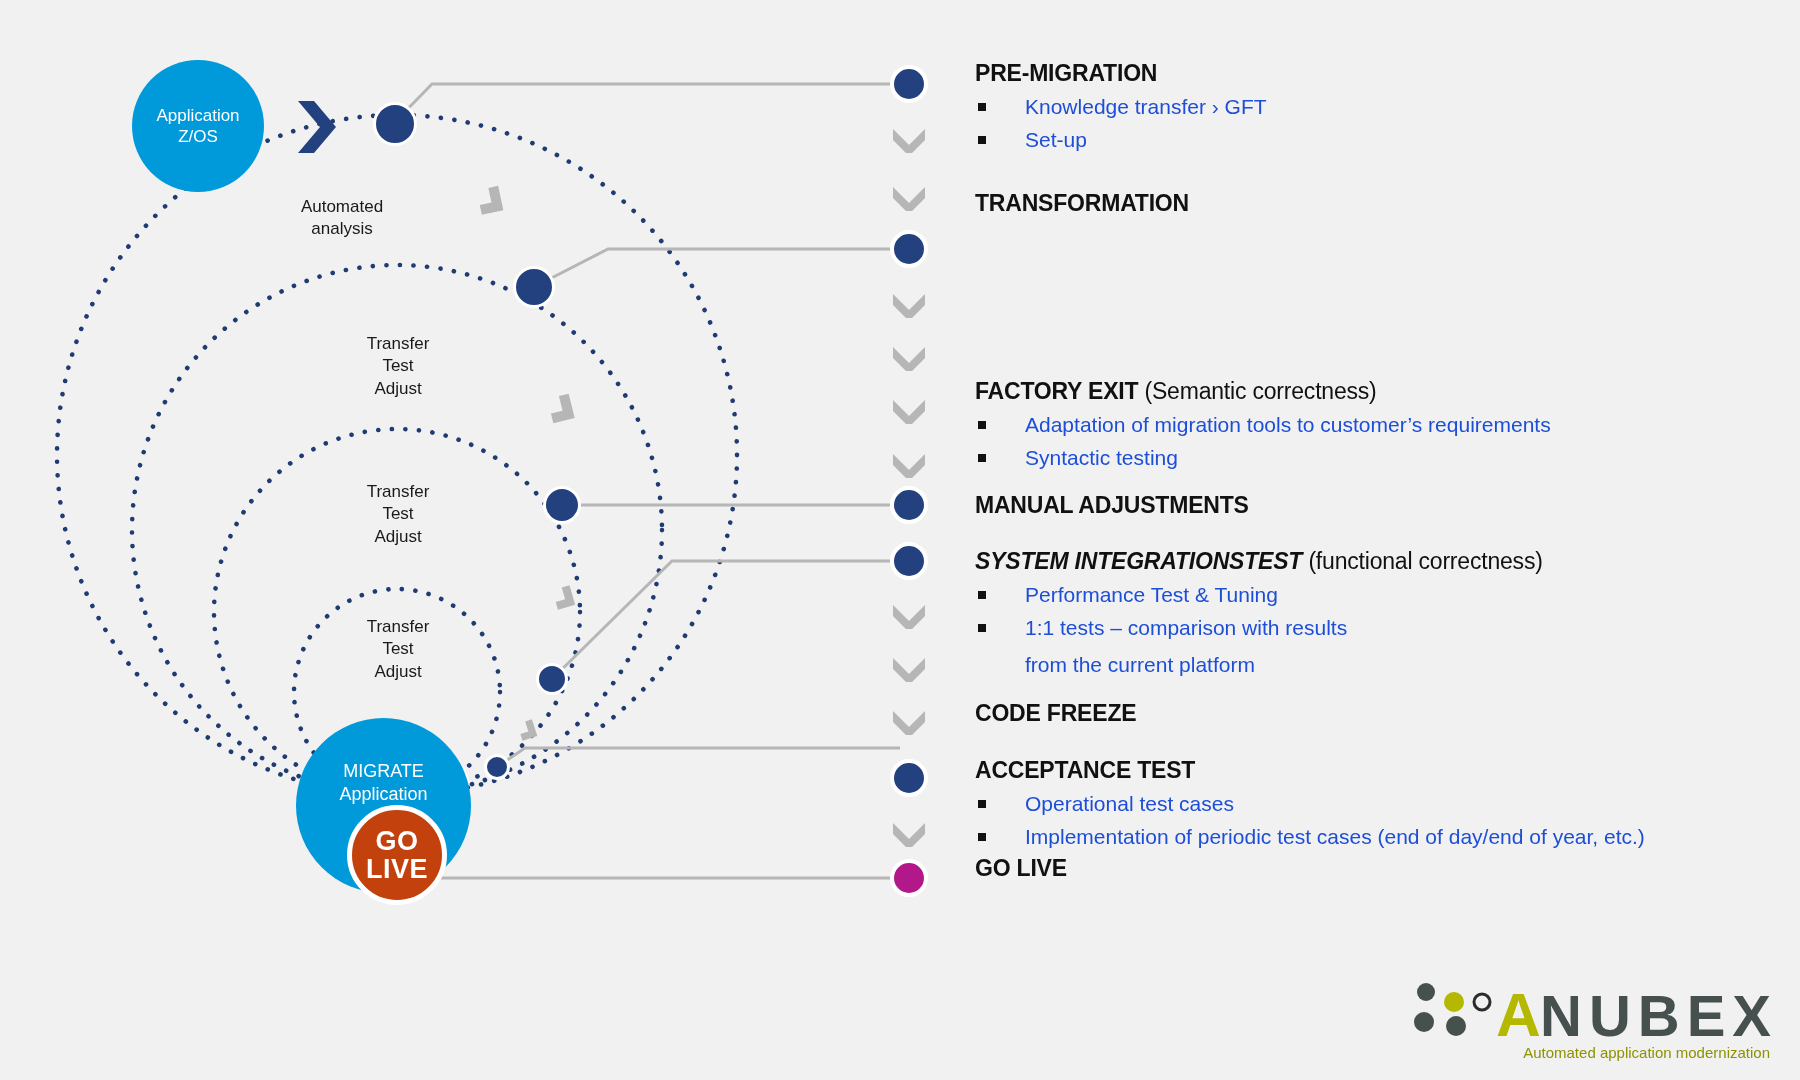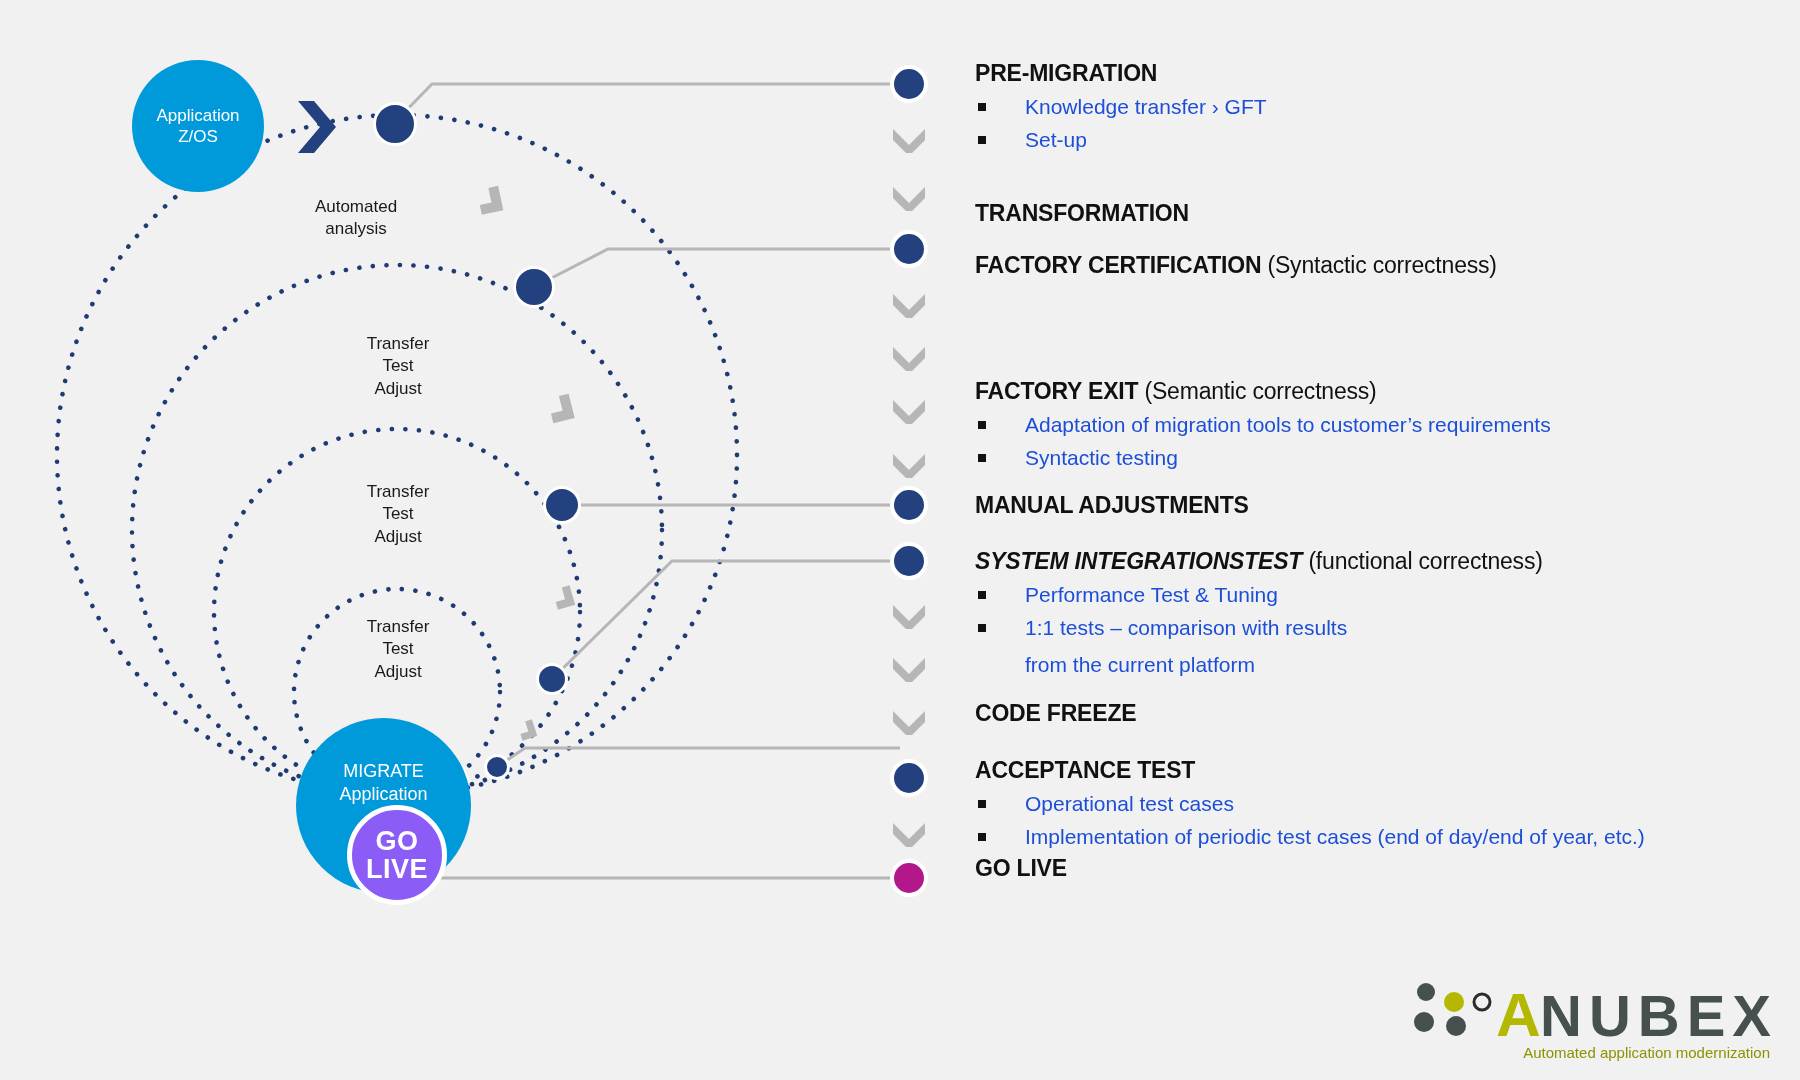--- a/index.html
+++ b/index.html
@@ -26,21 +26,21 @@
     background:#0099da;font-size:17px;
   }
   #migrate-circle{
     left:296px;top:718px;width:175px;height:175px;
     background:#0099da;
   }
   #migrate-circle .mig-l1{font-size:18px;margin-top:-46px;}
   #migrate-circle .mig-l2{font-size:18px;}
   #golive-circle{
     left:347px;top:805px;width:100px;height:100px;
-    background:#8b5cf6;border:5px solid #ffffff;box-sizing:border-box;
+    background:#c2410c;border:5px solid #ffffff;box-sizing:border-box;
     font-size:27px;font-weight:bold;letter-spacing:.5px;line-height:1.05;
   }
 
   .arrow-chevron{
     position:absolute;left:294px;top:98px;width:46px;height:58px;
     color:#24417f;
   }
 
   .orbit-label{
     position:absolute;text-align:center;color:#1a1a1a;
@@ -144,21 +144,21 @@
       <span class="ln">GO</span>
       <span class="ln">LIVE</span>
     </div>
 
     <div class="spiral-node" style="left:373px;top:102px;width:44px;height:44px;"></div>
     <div class="spiral-node" style="left:513px;top:266px;width:42px;height:42px;"></div>
     <div class="spiral-node" style="left:543px;top:486px;width:38px;height:38px;"></div>
     <div class="spiral-node" style="left:536px;top:663px;width:32px;height:32px;"></div>
     <div class="spiral-node" style="left:484px;top:754px;width:26px;height:26px;"></div>
 
-    <div class="orbit-label" style="left:266px;top:196px;">
+    <div class="orbit-label" style="left:252px;top:196px;">
       <span class="ln">Automated</span>
       <span class="ln">analysis</span>
     </div>
     <div class="orbit-label" style="left:308px;top:333px;">
       <span class="ln">Transfer</span>
       <span class="ln">Test</span>
       <span class="ln">Adjust</span>
     </div>
     <div class="orbit-label" style="left:308px;top:481px;">
       <span class="ln">Transfer</span>
@@ -214,26 +214,25 @@
   <div id="content">
 
     <div class="section" style="top:60px;">
       <div class="sec-title"><span>PRE-MIGRATION</span><span class="light"></span></div>
       <ul class="bullets">
         <li><span class="sq"></span><span>Knowledge transfer › GFT</span></li>
         <li><span class="sq"></span><span>Set-up</span></li>
       </ul>
     </div>
 
-    <div class="section" style="top:200px;">
+    <div class="section" style="top:190px;">
       <div class="sec-title"><span>TRANSFORMATION</span></div>
     </div>
 
     <div class="section" style="top:252px;">
-      <div class="sec-title"><span>FACTORY CERTIFICATION</span><span class="light"> (Syntactic correctness)</span></div>
     </div>
 
     <div class="section" style="top:378px;">
       <div class="sec-title"><span>FACTORY EXIT</span><span class="light"> (Semantic correctness)</span></div>
       <ul class="bullets">
         <li><span class="sq"></span><span>Adaptation of migration tools to customer’s requirements</span></li>
         <li><span class="sq"></span><span>Syntactic testing</span></li>
       </ul>
     </div>
 

